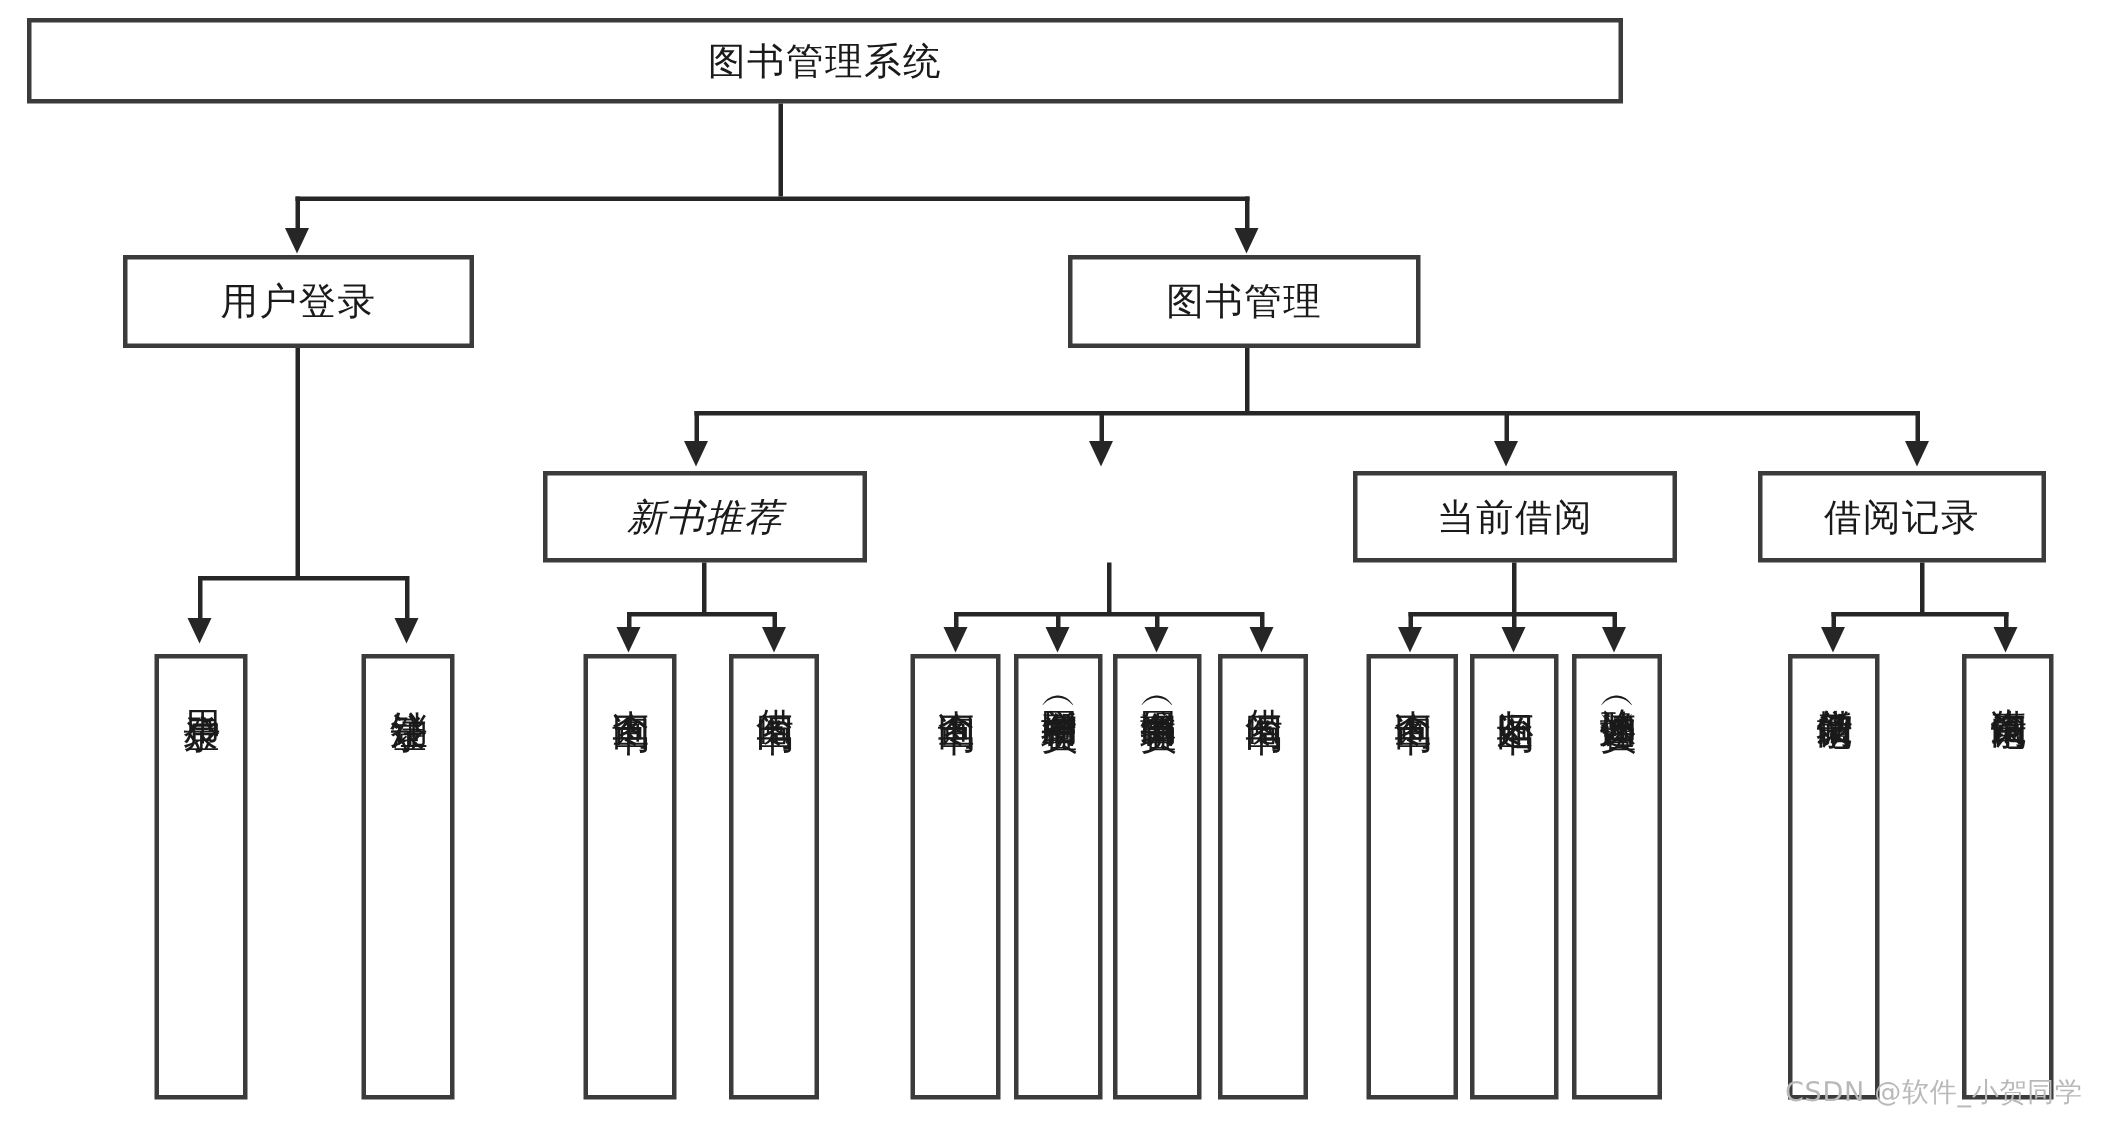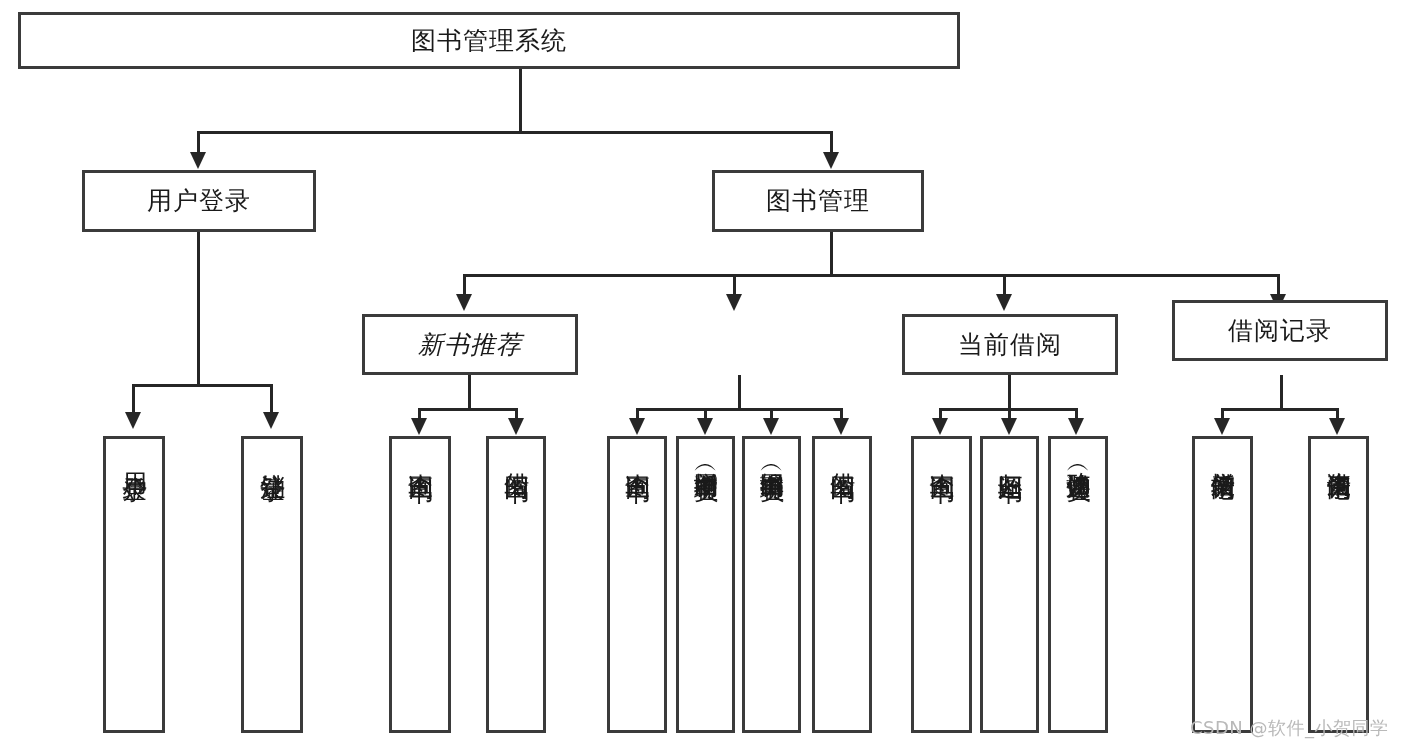--- a/index.html
+++ b/index.html
@@ -83,39 +83,39 @@
     white-space: nowrap;
     letter-spacing: 0.5px;
     font-family: "DejaVu Sans", "Liberation Sans", sans-serif;
   }
 </style>
 </head>
 <body>
 
 <div id="diagram-canvas">
 
-  <div class="node root horiz" style="left:18px; top:12px; width:942px; height:57px;">
+  <div class="node root horiz" style="left:18px; top:12px; width:1064px; height:57px;">
     <span class="node-label">图书管理系统</span>
   </div>
 
   <div class="edge v" style="left:519px; top:69px; height:62px;"></div>
 
   <div class="edge h" style="left:197px; top:131px; width:636px;"></div>
 
   <div class="edge v" style="left:197px; top:131px; height:23px;"></div>
   <div class="arrow" style="left:190px; top:152px;"></div>
 
   <div class="edge v" style="left:830px; top:131px; height:23px;"></div>
   <div class="arrow" style="left:823px; top:152px;"></div>
 
   <div class="node horiz" style="left:82px; top:170px; width:234px; height:62px;">
     <span class="node-label">用户登录</span>
   </div>
 
-  <div class="node horiz" style="left:712px; top:170px; width:212px; height:62px;">
+  <div class="node horiz" style="left:712px; top:170px; width:235px; height:62px;">
     <span class="node-label">图书管理</span>
   </div>
 
   <div class="edge v" style="left:197px; top:232px; height:152px;"></div>
   <div class="edge h" style="left:132px; top:384px; width:138px;"></div>
   <div class="edge v" style="left:132px; top:384px; height:30px;"></div>
   <div class="arrow" style="left:125px; top:412px;"></div>
   <div class="edge v" style="left:270px; top:384px; height:30px;"></div>
   <div class="arrow" style="left:263px; top:412px;"></div>
 
@@ -129,21 +129,21 @@
   <div class="arrow" style="left:996px; top:294px;"></div>
   <div class="edge v" style="left:1277px; top:274px; height:22px;"></div>
   <div class="arrow" style="left:1270px; top:294px;"></div>
 
   <div class="node horiz" style="left:362px; top:314px; width:216px; height:61px;font-style:italic;">
     <span class="node-label">新书推荐</span>
   </div>
   <div class="node horiz" style="left:902px; top:314px; width:216px; height:61px;">
     <span class="node-label">当前借阅</span>
   </div>
-  <div class="node horiz" style="left:1172px; top:300px; width:216px; height:61px;">
+  <div class="node horiz" style="left:1172px; top:314px; width:192px; height:61px;">
     <span class="node-label">借阅记录</span>
   </div>
 
   <div class="edge v" style="left:468px; top:375px; height:33px;"></div>
   <div class="edge h" style="left:418px; top:408px; width:100px;"></div>
   <div class="edge v" style="left:418px; top:408px; height:12px;"></div>
   <div class="arrow" style="left:411px; top:418px;"></div>
   <div class="edge v" style="left:515px; top:408px; height:12px;"></div>
   <div class="arrow" style="left:508px; top:418px;"></div>
 

